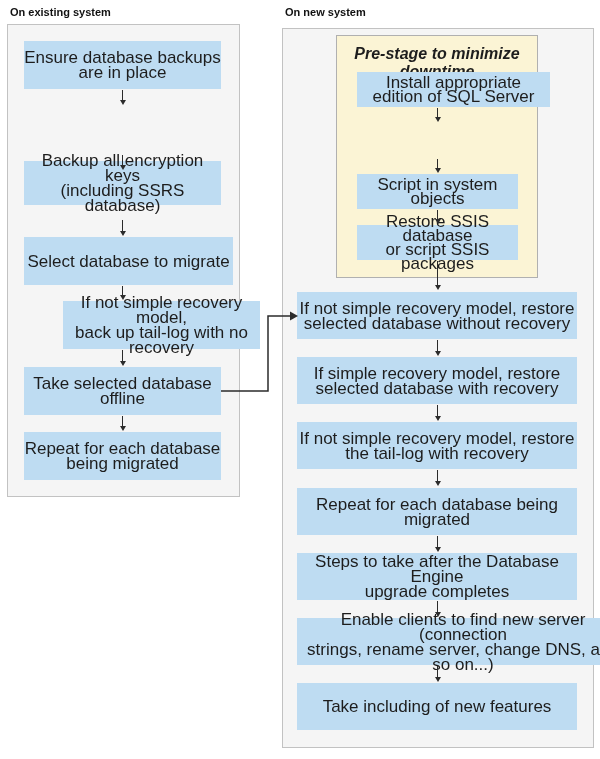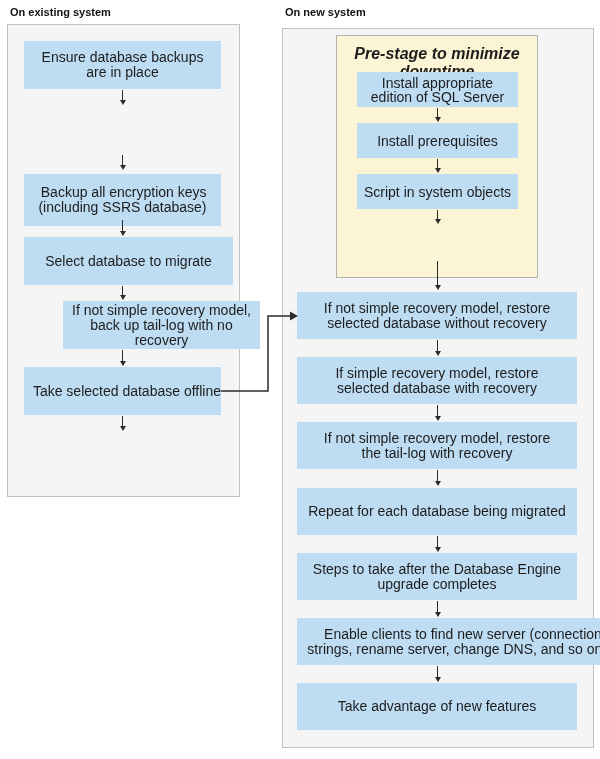--- a/index.html
+++ b/index.html
@@ -27,21 +27,21 @@
   .node{
     position:absolute;
     background:#bedcf2;
     display:flex;
     align-items:center;
     justify-content:center;
     text-align:center;
     box-sizing:border-box;
   }
   .node-label{
-    font-size:14px;
+    font-size:17px;
     line-height:15px;
     white-space:pre-line;
     color:#1d1d1d;
   }
   .prestage-node .node-label{line-height:14px;}
   .prestage{
     position:absolute;
     background:#fbf4d5;
     border:1px solid #b0b0b0;
     box-sizing:border-box;
@@ -86,34 +86,38 @@
   <div class="col-title" style="left:10px;top:6px;">On existing system</div>
   <div class="col-title" style="left:285px;top:6px;">On new system</div>
 
   <div class="container" style="left:7px;top:24px;width:233px;height:473px;"></div>
   <div class="container" style="left:282px;top:28px;width:312px;height:720px;"></div>
 
   <div class="node" style="left:24px;top:41px;width:197px;height:48px;">
     <span class="node-label">Ensure database backups
 are in place</span>
   </div>
-  <div class="node" style="left:24px;top:174px;width:197px;height:52px;text-align:right;">
+  <div class="node" style="left:24px;top:161px;width:197px;height:44px;">
     <span class="node-label">Backup all encryption keys
 (including SSRS database)</span>
   </div>
   <div class="node" style="left:24px;top:237px;width:209px;height:48px;">
     <span class="node-label">Select database to migrate</span>
   </div>
   <div class="node" style="left:24px;top:301px;width:197px;height:48px;margin-left:39px;">
     <span class="node-label">If not simple recovery model,
 back up tail-log with no recovery</span>
   </div>
   <div class="node" style="left:24px;top:367px;width:197px;height:48px;justify-content:flex-end;">
     <span class="node-label">Take selected database offline</span>
   </div>
+  <div class="node" style="left:24px;top:432px;width:197px;height:48px;">
+    <span class="node-label">Repeat for each database
+being migrated</span>
+  </div>
 
   <div class="arrow" style="left:118px;top:90px;height:15px;">
       <i class="shaft"></i>
       <i class="head"></i>
     </div>
   <div class="arrow" style="left:118px;top:155px;height:15px;">
       <i class="shaft"></i>
       <i class="head"></i>
     </div>
   <div class="arrow" style="left:118px;top:220px;height:16px;">
@@ -130,29 +134,30 @@
     </div>
   <div class="arrow" style="left:118px;top:416px;height:15px;">
       <i class="shaft"></i>
       <i class="head"></i>
     </div>
 
   <div class="prestage" style="left:336px;top:35px;width:202px;height:243px;">
     <div class="prestage-title">Pre-stage to minimize downtime</div>
   </div>
 
-  <div class="node prestage-node" style="left:357px;top:72px;width:161px;height:35px;">
+  <div class="node prestage-node" style="left:357px;top:72px;width:193px;height:35px;">
     <span class="node-label">Install appropriate
 edition of SQL Server</span>
   </div>
-  <div class="node prestage-node" style="left:357px;top:123px;width:161px;height:35px;">
-    <span class="node-label">Install prerequisites</span>
-  </div>
   <div class="node prestage-node" style="left:357px;top:174px;width:161px;height:35px;">
     <span class="node-label">Script in system objects</span>
+  </div>
+  <div class="node prestage-node" style="left:357px;top:225px;width:161px;height:35px;">
+    <span class="node-label">Restore SSIS database
+or script SSIS packages</span>
   </div>
 
   <div class="arrow" style="left:433px;top:108px;height:14px;">
       <i class="shaft"></i>
       <i class="head"></i>
     </div>
   <div class="arrow" style="left:433px;top:159px;height:14px;">
       <i class="shaft"></i>
       <i class="head"></i>
     </div>
@@ -183,21 +188,21 @@
   </div>
   <div class="node" style="left:297px;top:553px;width:280px;height:47px;">
     <span class="node-label">Steps to take after the Database Engine
 upgrade completes</span>
   </div>
   <div class="node" style="left:297px;top:618px;width:324px;height:47px;padding-left:8px;">
     <span class="node-label">Enable clients to find new server (connection
 strings, rename server, change DNS, and so on...)</span>
   </div>
   <div class="node" style="left:297px;top:683px;width:280px;height:47px;">
-    <span class="node-label">Take advantage of new features</span>
+    <span class="node-label">Take including of new features</span>
   </div>
 
   <div class="arrow" style="left:433px;top:340px;height:16px;">
       <i class="shaft"></i>
       <i class="head"></i>
     </div>
   <div class="arrow" style="left:433px;top:405px;height:16px;">
       <i class="shaft"></i>
       <i class="head"></i>
     </div>

